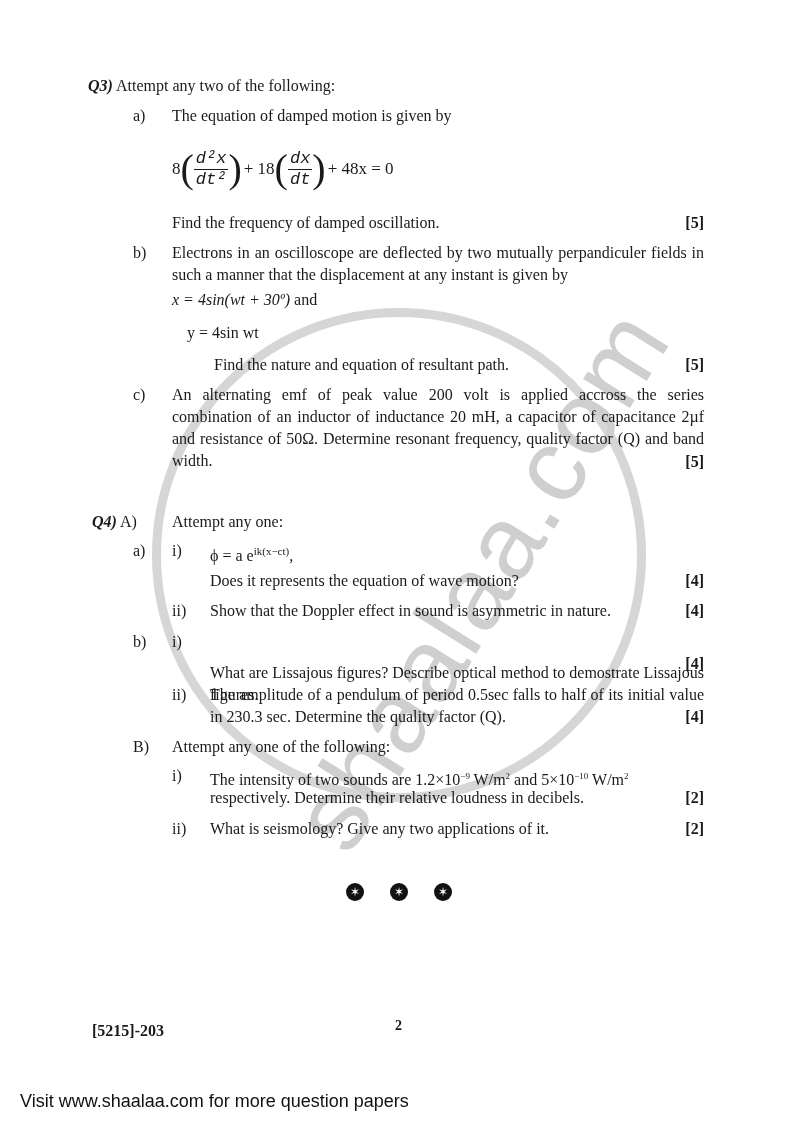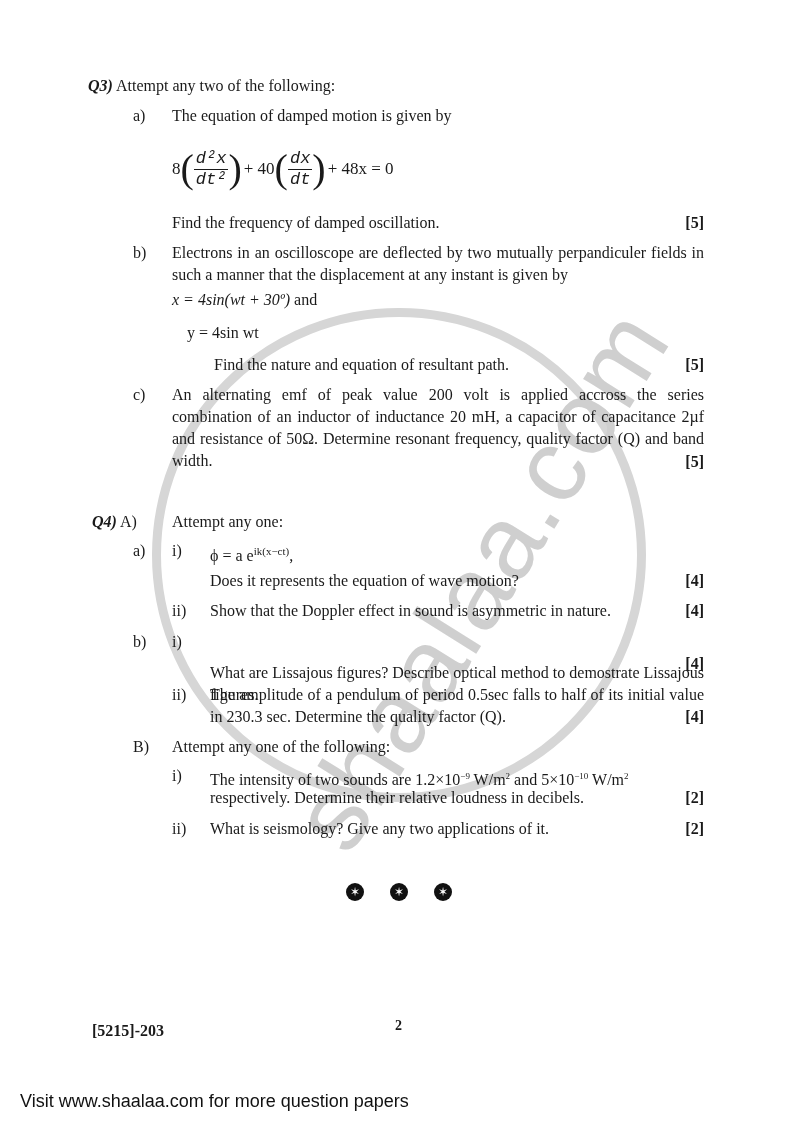--- a/index.html
+++ b/index.html
@@ -44,21 +44,21 @@
   <div class="abs txt" style="left:172px; top:105px;">The equation of damped motion is given by</div>
 
   <div class="abs eq" style="left:172px; top:144px; height:50px; display:flex; align-items:center;">
     <span>8</span>
     <span class="paren">(</span>
     <span class="frac">
       <span class="num">d²x</span>
       <span class="den">dt²</span>
     </span>
     <span class="paren">)</span>
-    <span style="margin-left:2px;">+ 40</span>
+    <span style="margin-left:2px;">+ 18</span>
     <span class="paren">(</span>
     <span class="frac">
       <span class="num">dx</span>
       <span class="den">dt</span>
     </span>
     <span class="paren">)</span>
     <span style="margin-left:2px;">+ 48x = 0</span>
   </div>
 
   <div class="abs txt" style="left:172px; top:212px;">Find the frequency of damped oscillation.</div>

